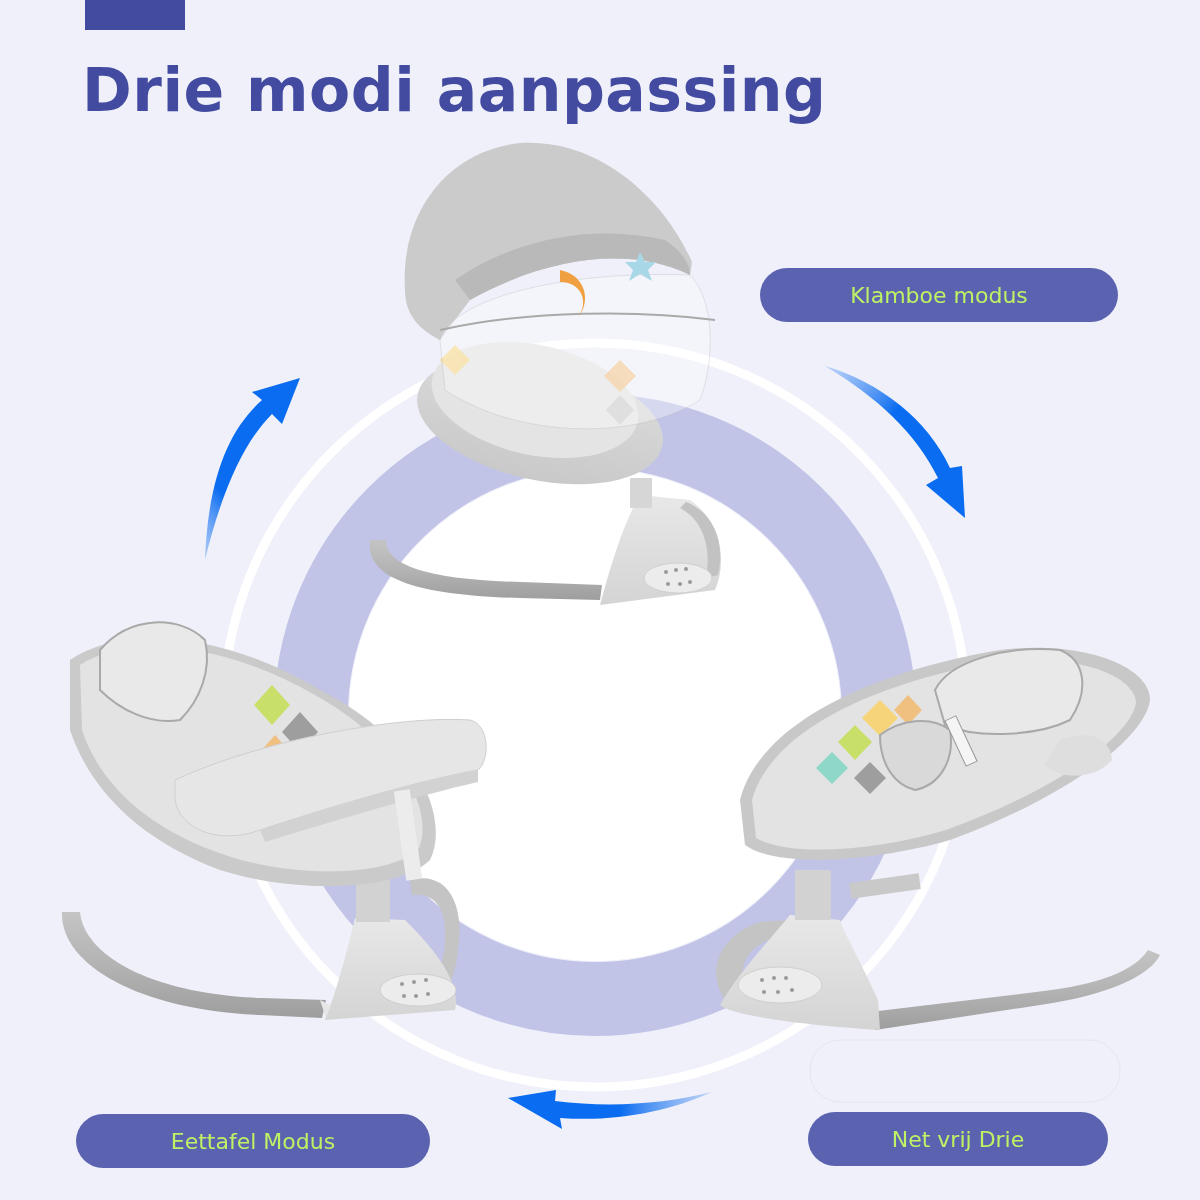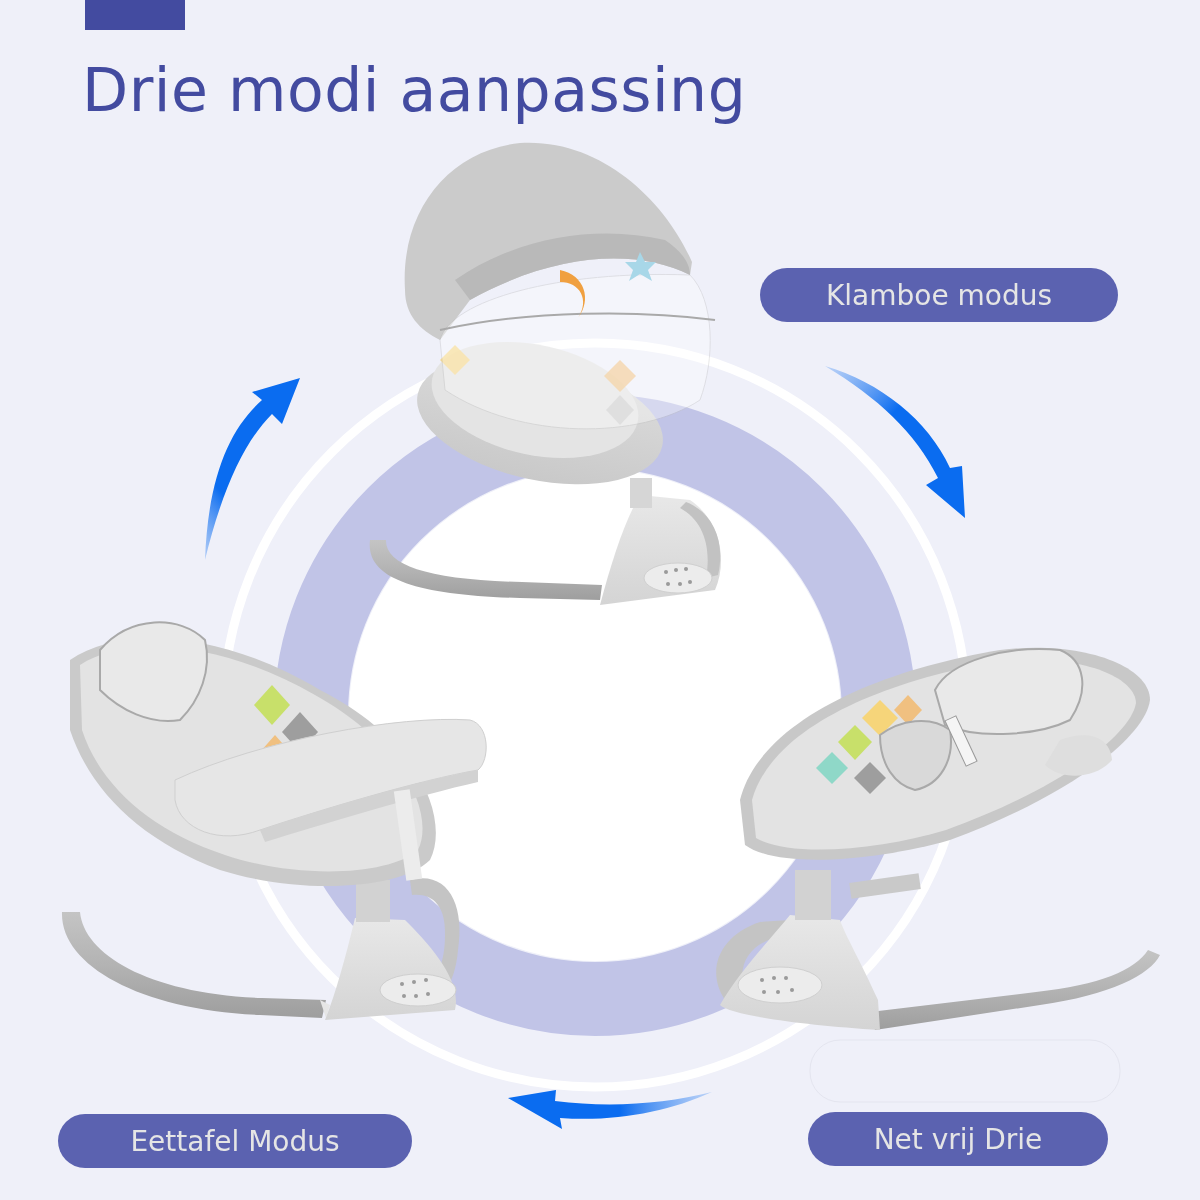--- a/index.html
+++ b/index.html
@@ -9,32 +9,32 @@
     position: relative;
     font-family: "DejaVu Sans", "Liberation Sans", sans-serif;
   }
   .accent-square {
     position: absolute; left: 85px; top: 0; width: 100px; height: 30px;
     background: #434ba0;
   }
   .title {
     position: absolute; left: 82px; top: 50px;
     font-family: "DejaVu Sans", sans-serif;
-    font-weight: normal; font-size: 60px; letter-spacing: 0.5px;
+    font-weight: bold; font-size: 60px; letter-spacing: 0.5px;
     color: #434ba0; white-space: nowrap; line-height: 80px;
   }
   .stage { position: absolute; left: 0; top: 0; width: 1200px; height: 1200px; }
   .pill {
-    position: absolute; background: #5b62b0; color: #e5e5e5;
+    position: absolute; background: #5b62b0; color: #bef264;
     border-radius: 28px; display: flex; align-items: center; justify-content: center;
-    font-family: "DejaVu Sans", sans-serif; font-size: 28px; white-space: nowrap;
+    font-family: "DejaVu Sans", sans-serif; font-size: 22px; white-space: nowrap;
     cursor: pointer;
   }
   .pill-klamboe { left: 760px; top: 268px; width: 358px; height: 54px; }
-  .pill-eettafel { left: 58px; top: 1114px; width: 354px; height: 54px; }
+  .pill-eettafel { left: 76px; top: 1114px; width: 354px; height: 54px; }
   .pill-netvrij  { left: 808px; top: 1112px; width: 300px; height: 54px; }
 </style>
 </head>
 <body>
 
 <div class="accent-square"></div>
 <div class="title">Drie modi aanpassing</div>
 
 <svg class="stage" width="1200" height="1200" viewBox="0 0 1200 1200" xmlns="http://www.w3.org/2000/svg">
   <defs>

